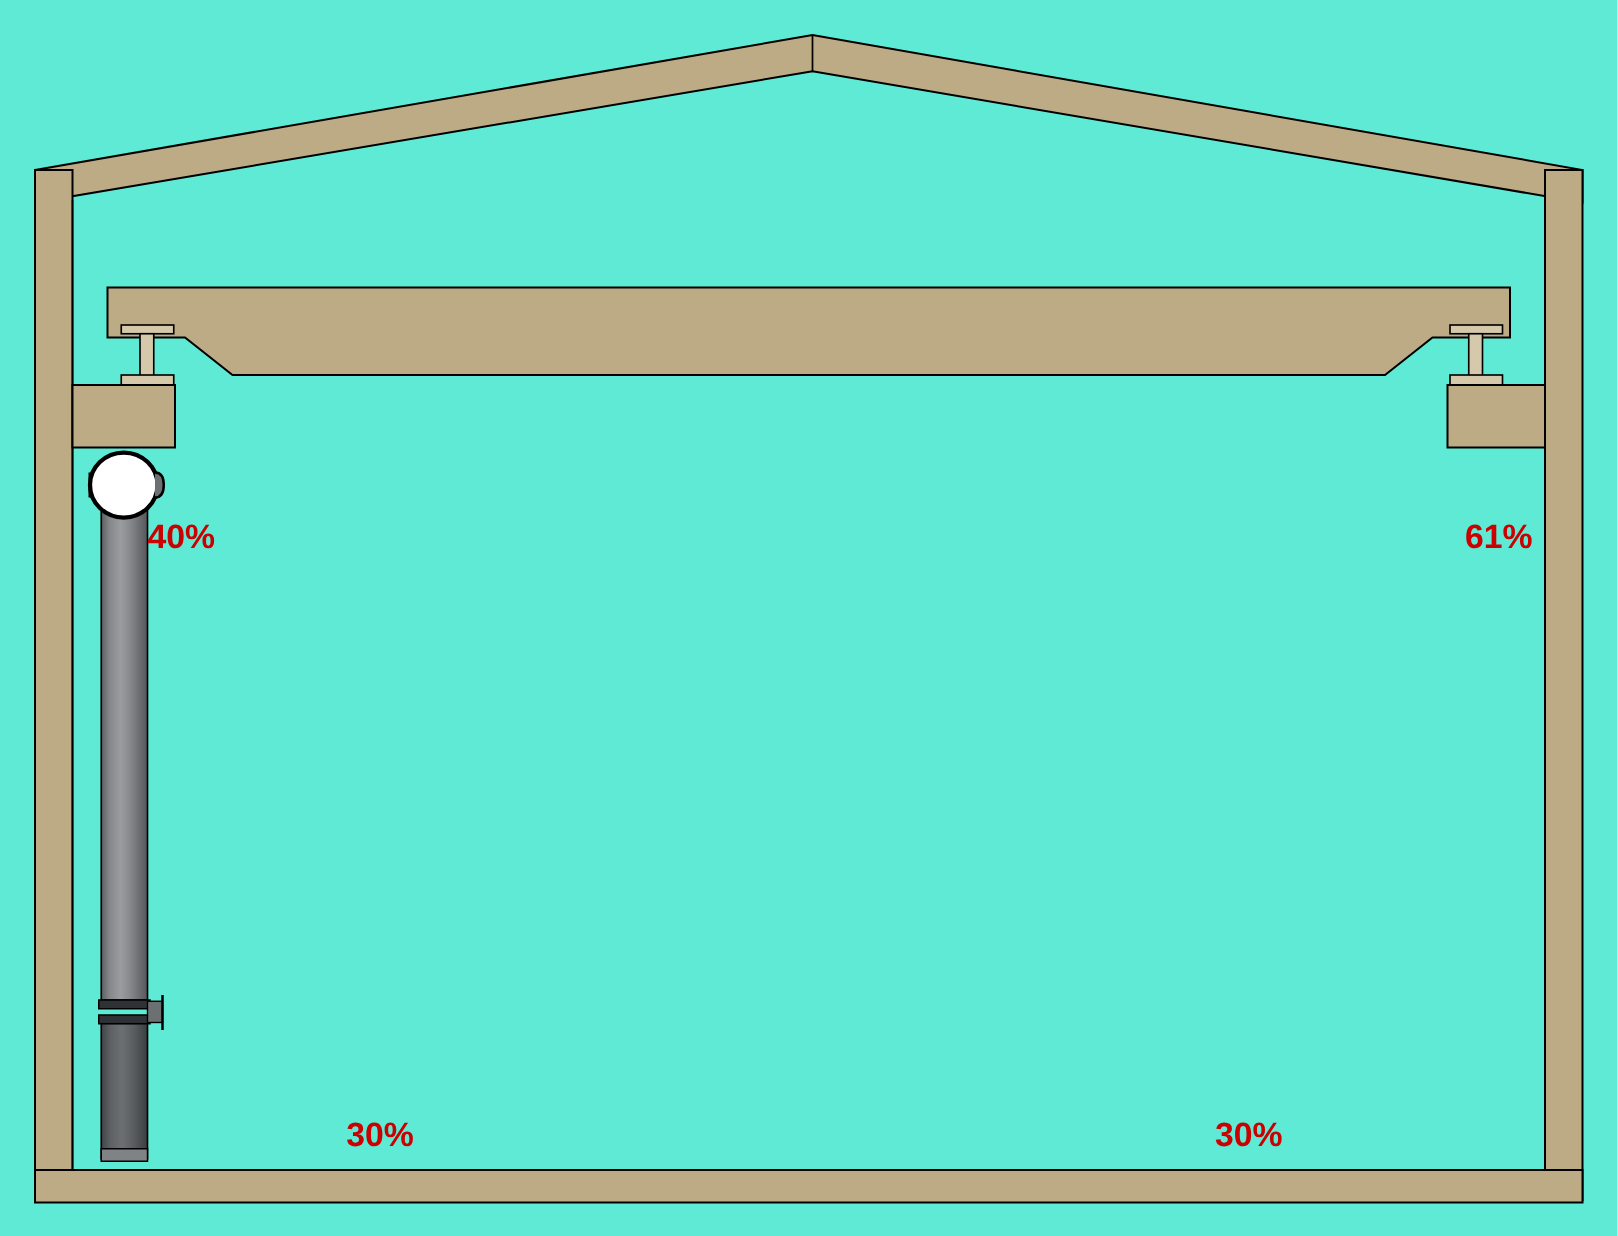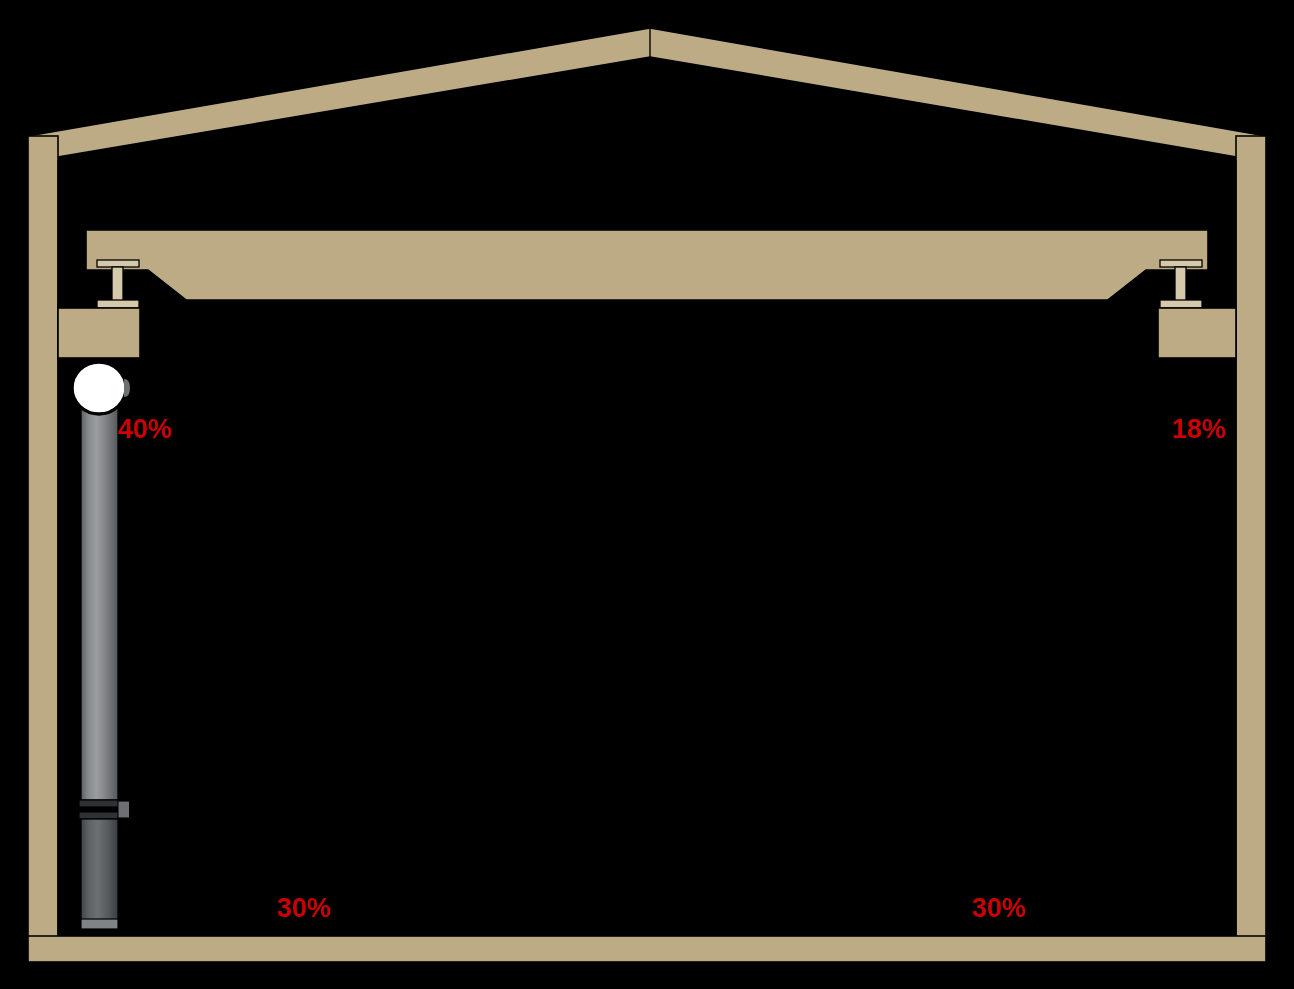--- a/index.html
+++ b/index.html
@@ -1,17 +1,17 @@
 <!DOCTYPE html>
 <html><head>
 <meta charset="utf-8">
 <style>
   html,body{margin:0;padding:0;background:#ffffff;}
   body{width:1294px;height:989px;overflow:hidden;font-family:"Liberation Sans",sans-serif;}
-  #stage{position:relative;width:1294px;height:989px;background:#000000;}
+  #stage{position:relative;width:1294px;height:989px;background:#5eead4;}
   #stage svg{position:absolute;left:0;top:0;}
   .pct{position:absolute;color:#cc0000;font-family:"Liberation Sans",sans-serif;font-weight:bold;font-size:27px;letter-spacing:0px;white-space:nowrap;}
 </style>
 </head>
 <body>
 
 <div id="stage">
 
   <svg width="1294" height="989" viewBox="0 0 1294 989">
 
@@ -251,19 +251,19 @@
       <path d="M766,794 C762,790 762,784 766,782 L772,784 L770,794 Z" fill="#cbbe8e">
       
       <path d="M764,788 C760,794 762,802 766,806 L772,804 L770,790 Z" fill="#cbbe8e">
     </path></path></path></ellipse></path></path></path></path></path></path></path></path></path></path></g>
 
   
 
   
   <div class="pct" style="left:118px;top:414px;">40%</div>
 
-  <div class="pct" style="left:1172px;top:414px;">18%</div>
+  <div class="pct" style="left:1172px;top:414px;">61%</div>
 
   <div class="pct" style="left:277px;top:893px;">30%</div>
 
   <div class="pct" style="left:972px;top:893px;">30%</div>
 
 </div>
 
 </body></html>

